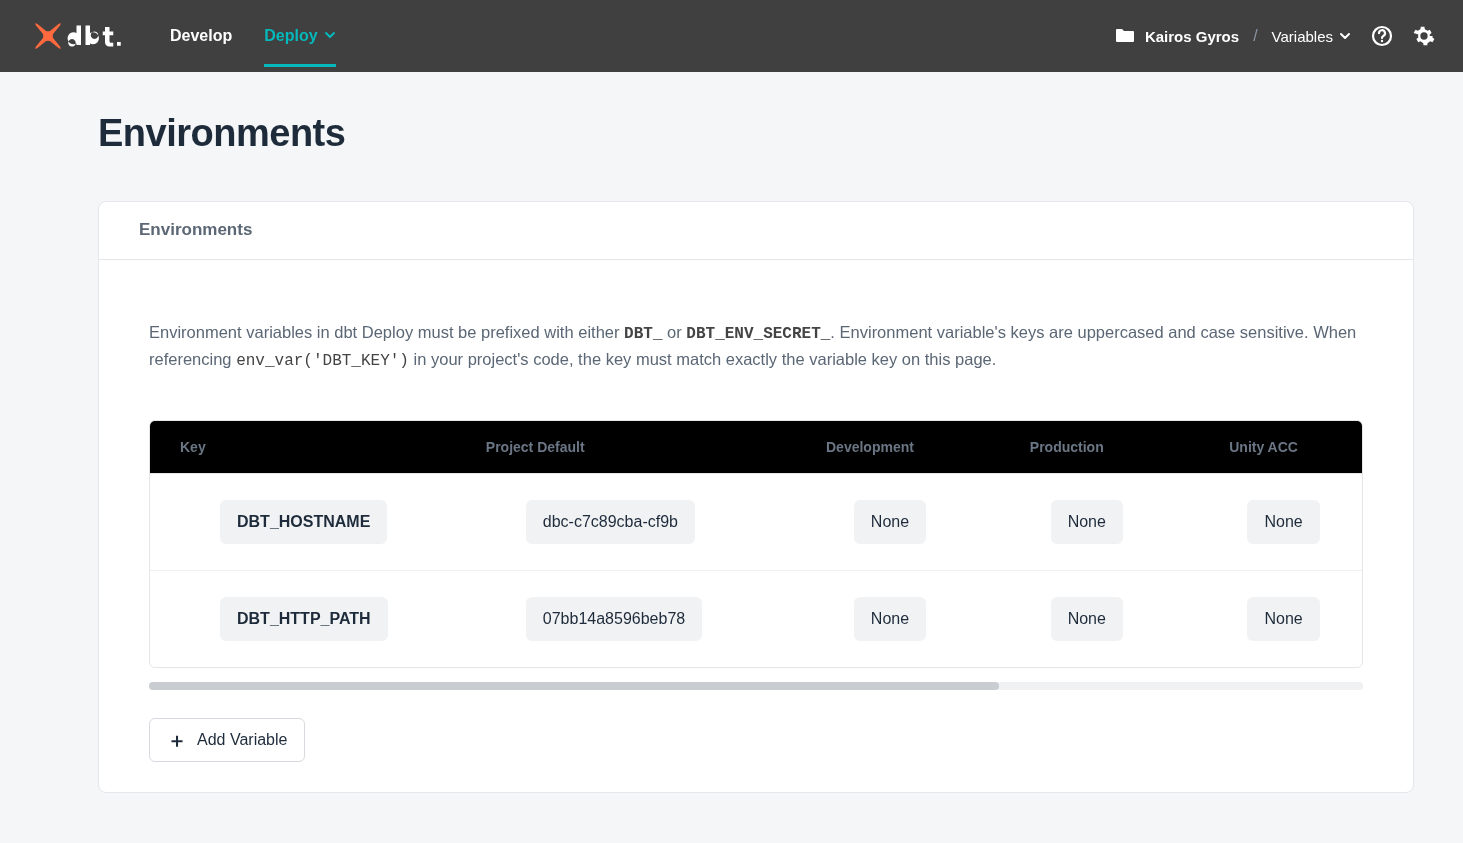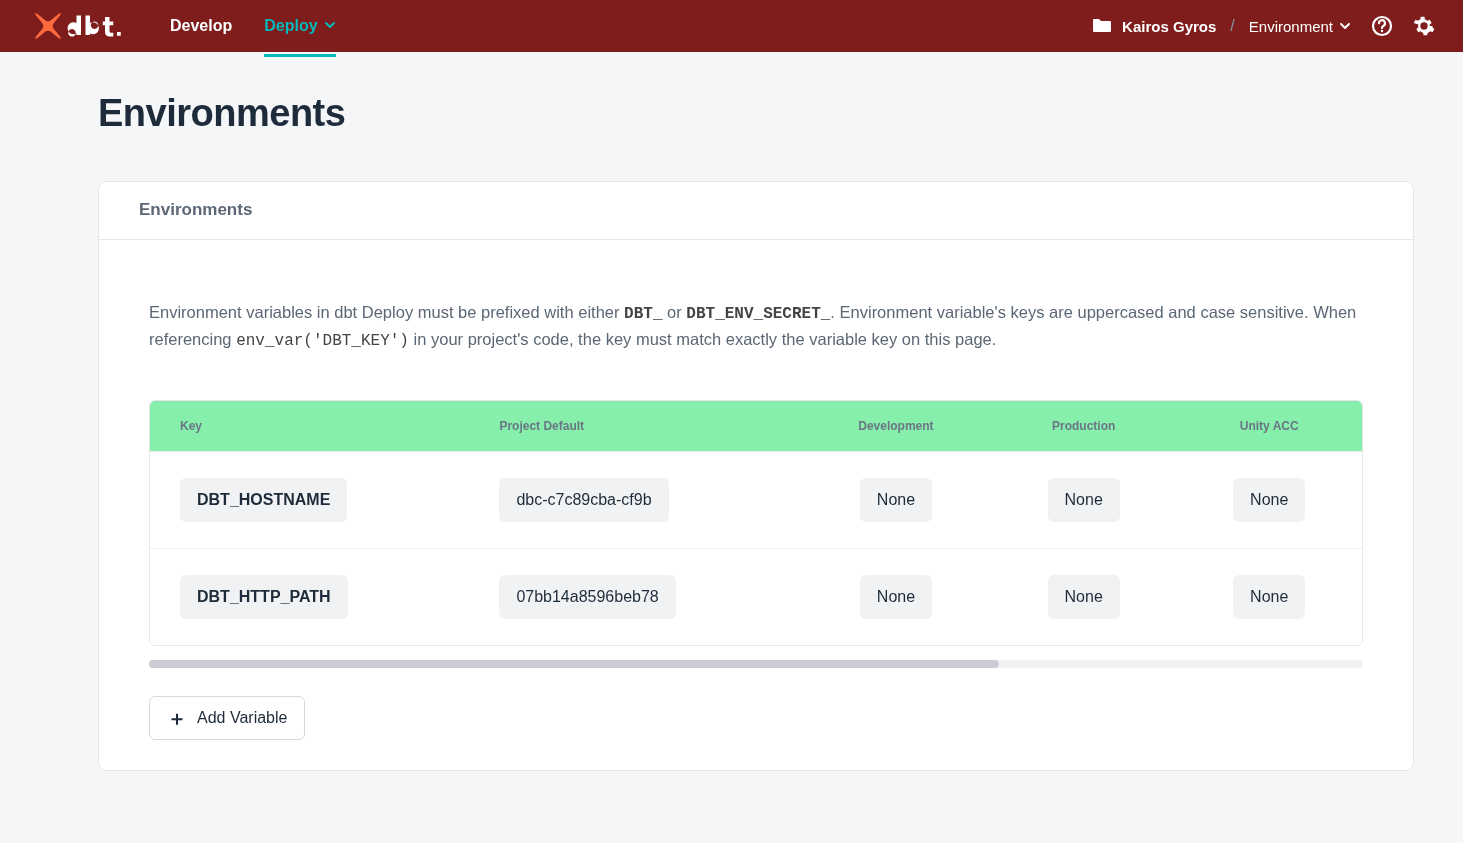--- a/index.html
+++ b/index.html
@@ -7,22 +7,22 @@
   font-family: -apple-system, BlinkMacSystemFont, "Segoe UI", Helvetica, Arial, sans-serif;
   background: #f5f6f8;
   color: #1e2b3a;
   width: 1463px;
   height: 843px;
   overflow: hidden;
 }
 
 
 .top-nav {
-  background: #7f1d1d;
-  height: 52px;
+  background: #404040;
+  height: 72px;
   display: flex;
   align-items: center;
   padding: 12px 28px;
   color: #fff;
 }
 .logo {
   display: flex;
   align-items: center;
   margin-right: 42px;
 }
@@ -87,43 +87,44 @@
 
 .card-body { padding: 60px 50px 30px 50px; }
 .intro { font-size: 16.5px; color: #5b6775; line-height: 1.55; margin-bottom: 46px; }
 .intro code, .intro .mono { font-family: "SFMono-Regular", Consolas, "Liberation Mono", Menlo, monospace; font-size: 16px; color: #444; }
 .intro b.mono { font-weight: 700; }
 
 
 .table-wrap { border: 1px solid #e4e6ea; border-radius: 6px; overflow-x: hidden; }
 .env-table { width: 100%; border-collapse: collapse; min-width: 1150px; }
 .env-table thead th {
-  background: #86efac;
+  background: #000000;
   text-align: left;
   padding: 18px 30px;
-  font-size: 12px;
+  font-size: 14px;
   font-weight: 700;
   color: #6b7685;
   border-bottom: 1px solid #e4e6ea;
 }
 .env-table thead th.center { text-align: center; }
 .env-table tbody td {
   padding: 26px 30px;
   border-bottom: 1px solid #edeff2;
   vertical-align: middle;
 }
 .env-table tbody td.center { text-align: center; }
 .env-table tbody tr:last-child td { border-bottom: none; }
 .pill {
   display: inline-block;
   background: #f1f2f4;
   border-radius: 6px;
   padding: 13px 17px;
   font-size: 16px;
   color: #1e2b3a;
+  margin-left: 40px;
 }
 .pill.key { font-weight: 800; }
 .scrollbar-track {
   height: 8px;
   background: #f0f1f3;
   border-radius: 4px;
   margin-top: 14px;
   position: relative;
 }
 .scrollbar-thumb {
@@ -194,21 +195,21 @@
     <div class="folder-group">
       <span>
         <svg width="20" height="16" viewBox="0 0 20 16">
             <path fill="#fff" d="M2 2 h5 l2 2 h9 a1 1 0 0 1 1 1 v9 a1 1 0 0 1 -1 1 H2 a1 1 0 0 1 -1 -1 V3 a1 1 0 0 1 1 -1 z"></path>
           </svg>
       </span>
       <span>Kairos Gyros</span>
     </div>
     <span class="divider">/</span>
     <div class="project-select">
-      <span>Environment</span>
+      <span>Variables</span>
       <span class="chev">
         <svg viewBox="0 0 12 12">
             <path d="M2 4 L6 8 L10 4" stroke="#fff" stroke-width="2" fill="none" stroke-linecap="round" stroke-linejoin="round"></path>
           </svg>
       </span>
     </div>
     <div class="icon-btn">
       <svg width="22" height="22" viewBox="0 0 22 22">
           <circle cx="11" cy="11" r="9" stroke="#fff" stroke-width="2.2" fill="none"></circle>
           <path d="M8 8.2 a3 3 0 1 1 4.3 2.7 c-1 .5 -1.3 1 -1.3 2" stroke="#fff" stroke-width="2.2" fill="none" stroke-linecap="round"></path>

